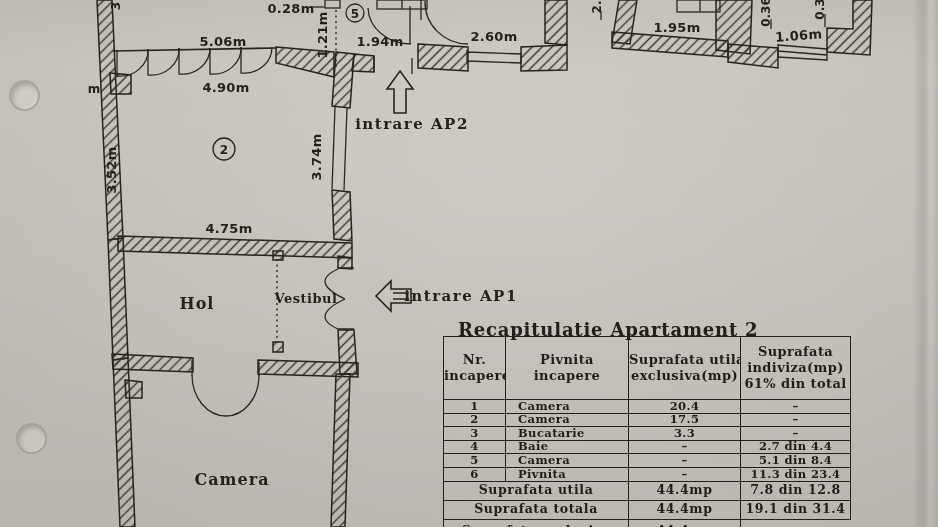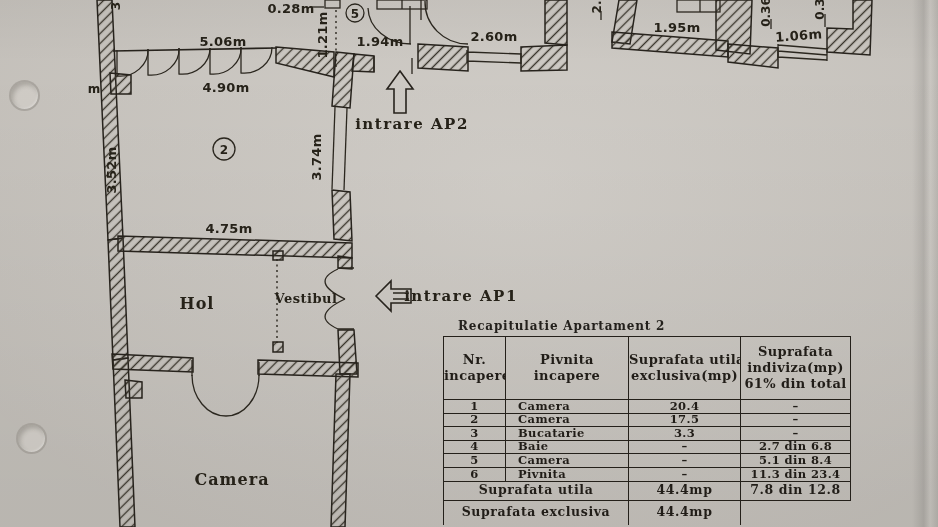--- a/index.html
+++ b/index.html
@@ -31,21 +31,21 @@
   .roomlbl-sm{font-family:"DejaVu Serif", serif;font-size:13px;font-weight:bold;letter-spacing:0.5px;}
   .entr{font-family:"DejaVu Serif", serif;font-size:15px;font-weight:bold;letter-spacing:1.5px;}
   .circnum{font-family:"DejaVu Sans", sans-serif;font-size:12px;font-weight:600;}
   .wall{fill:url(#hatch);stroke:#27231d;stroke-width:1.5;}
   .ln{stroke:#27231d;stroke-width:1.6;fill:none;}
   .thin{stroke:#2b271f;stroke-width:1.3;fill:none;}
   .dots{stroke:#2b271f;stroke-width:1.4;fill:none;stroke-dasharray:2,3.5;}
 
   
   .tbl-title{
-    position:absolute;left:458px;top:319px;font-size:12px;font-weight:bold;
+    position:absolute;left:458px;top:319px;font-size:18px;font-weight:bold;
     letter-spacing:0.8px;white-space:nowrap;
   }
   table.recap{
     position:absolute;left:443px;top:336px;width:407px;
     border-collapse:collapse;table-layout:fixed;
     font-family:"DejaVu Serif", serif;color:#211d18;
   }
   table.recap td, table.recap th{
     border:1.5px solid #24201a;padding:0;text-align:center;vertical-align:middle;
     font-weight:bold;overflow:hidden;white-space:nowrap;
@@ -244,39 +244,44 @@
     <tr class="data">
       <td>3</td>
       <td class="name">Bucatarie</td>
       <td>3.3</td>
       <td>–</td>
     </tr>
     <tr class="data">
       <td>4</td>
       <td class="name">Baie</td>
       <td>–</td>
-      <td>2.7 din 6.8</td>
+      <td>2.7 din 4.4</td>
     </tr>
     <tr class="data">
       <td>5</td>
       <td class="name">Camera</td>
       <td>–</td>
       <td>5.1 din 8.4</td>
     </tr>
     <tr class="data">
       <td>6</td>
       <td class="name">Pivnita</td>
       <td>–</td>
       <td>11.3 din 23.4</td>
     </tr>
     <tr class="sum">
       <td colspan="2">Suprafata utila</td>
       <td>44.4mp</td>
       <td>7.8 din 12.8</td>
     </tr>
+    <tr class="sum">
+      <td colspan="2">Suprafata totala</td>
+      <td>44.4mp</td>
+      <td>19.1 din 31.4</td>
+    </tr>
     <tr class="sum sum-last">
       <td colspan="2">Suprafata exclusiva</td>
       <td>44.4mp</td>
       <td class="noborder"></td>
     </tr>
   </tbody>
     </table>
 
   
   <div class="hole" style="left:9px;top:80px;"></div>

